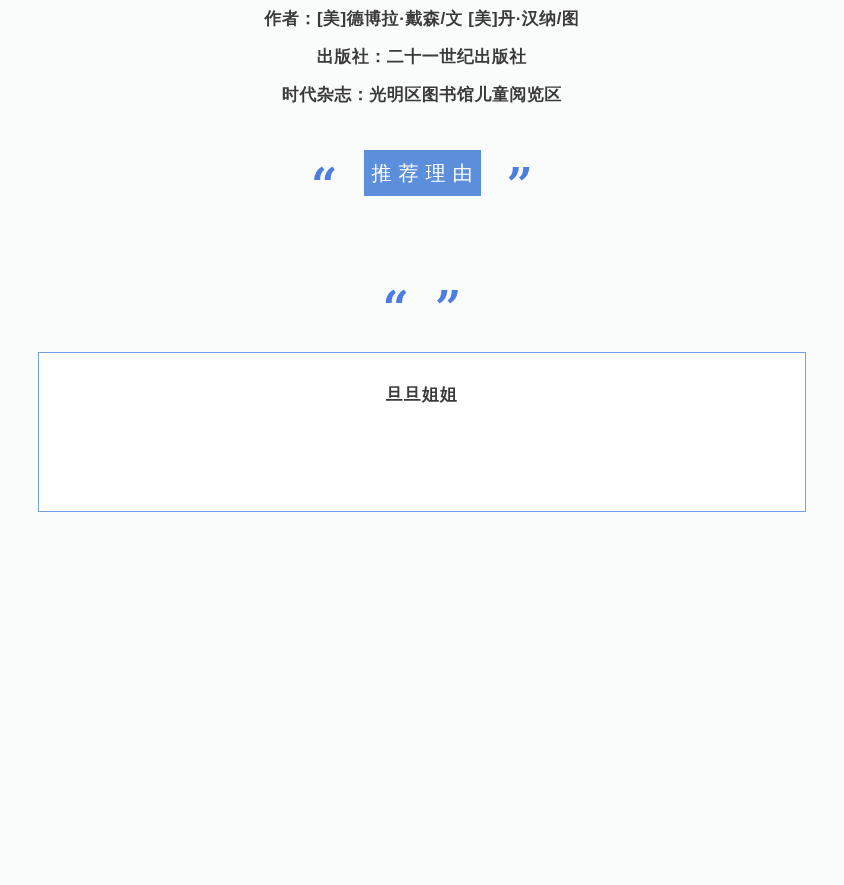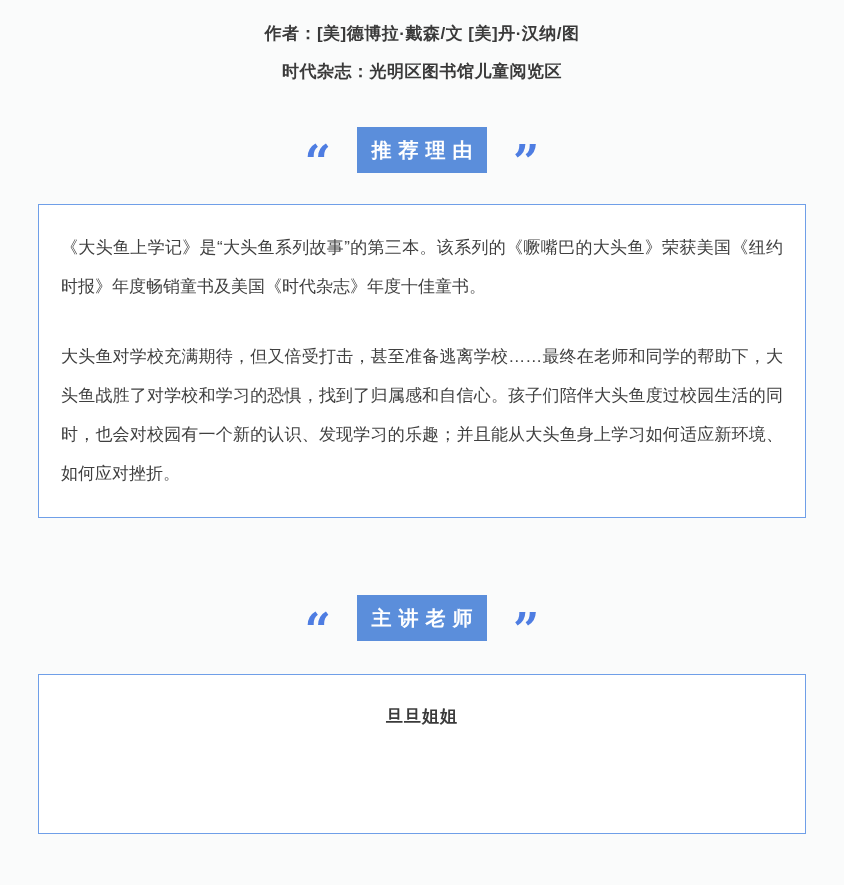--- a/index.html
+++ b/index.html
@@ -8,21 +8,20 @@
     height: 885px;
     overflow: hidden;
     background: #fafbfb;
     font-family: "Liberation Sans", "DejaVu Sans", sans-serif;
     color: #3f3f3f;
   }
   .page { width: 844px; height: 885px; overflow: hidden; }
 
   
   .meta {
-    padding-top: 15px;
     text-align: center;
   }
   .meta-line {
     font-size: 17px;
     line-height: 38px;
     font-weight: bold;
     color: #3a3a3a;
     letter-spacing: 0.5px;
   }
 
@@ -43,24 +42,24 @@
     line-height: 20px;
     color: #4e7de2;
     user-select: none;
   }
   .quote.open { transform: translateY(12px); }
   .quote.close { transform: translateY(12px); }
   .section-badge {
     background: #5b8edb;
     color: #ffffff;
     font-size: 20px;
-    font-weight: bold;
+    font-weight: normal;
     letter-spacing: 7px;
     text-indent: 7px;
-    width: 130px;
+    width: 117px;
     height: 46px;
     display: flex;
     align-items: center;
     justify-content: center;
     text-align: center;
   }
 
   
   .content-box {
     margin: 31px 38px 0 38px;
@@ -92,37 +91,33 @@
     font-family: Liberation Serif, serif;
   }
 </style>
 </head>
 <body>
 
 <div class="page">
 
   <div class="meta">
     <div class="meta-line">作者：[美]德博拉·戴森/文 [美]丹·汉纳/图</div>
+    <div class="meta-line">出版社：二十一世纪出版社</div>
     <div class="meta-line">时代杂志：光明区图书馆儿童阅览区</div>
   </div>
 
   <div class="section-header first">
     <span class="quote open">“</span>
     <div class="section-badge">推荐理由</div>
     <span class="quote close">”</span>
   </div>
 
-  <div class="content-box">
-    <p>《大头鱼上学记》是“大头鱼系列故事”的第三本。该系列的《噘嘴巴的大头鱼》荣获美国《纽约时报》年度畅销童书及美国《时代杂志》年度十佳童书。</p>
-    <p>大头鱼对学校充满期待，但又倍受打击，甚至准备逃离学校……最终在老师和同学的帮助下，大头鱼战胜了对学校和学习的恐惧，找到了归属感和自信心。孩子们陪伴大头鱼度过校园生活的同时，也会对校园有一个新的认识、发现学习的乐趣；并且能从大头鱼身上学习如何适应新环境、如何应对挫折。</p>
-  </div>
 
   <div class="section-header second">
     <span class="quote open">“</span>
-    <div class="section-badge">主讲老师</div>
     <span class="quote close">”</span>
   </div>
 
   <div class="teacher-box">
     <div class="teacher-name">旦旦姐姐</div>
   </div>
 
 </div>
 
 </body></html>

